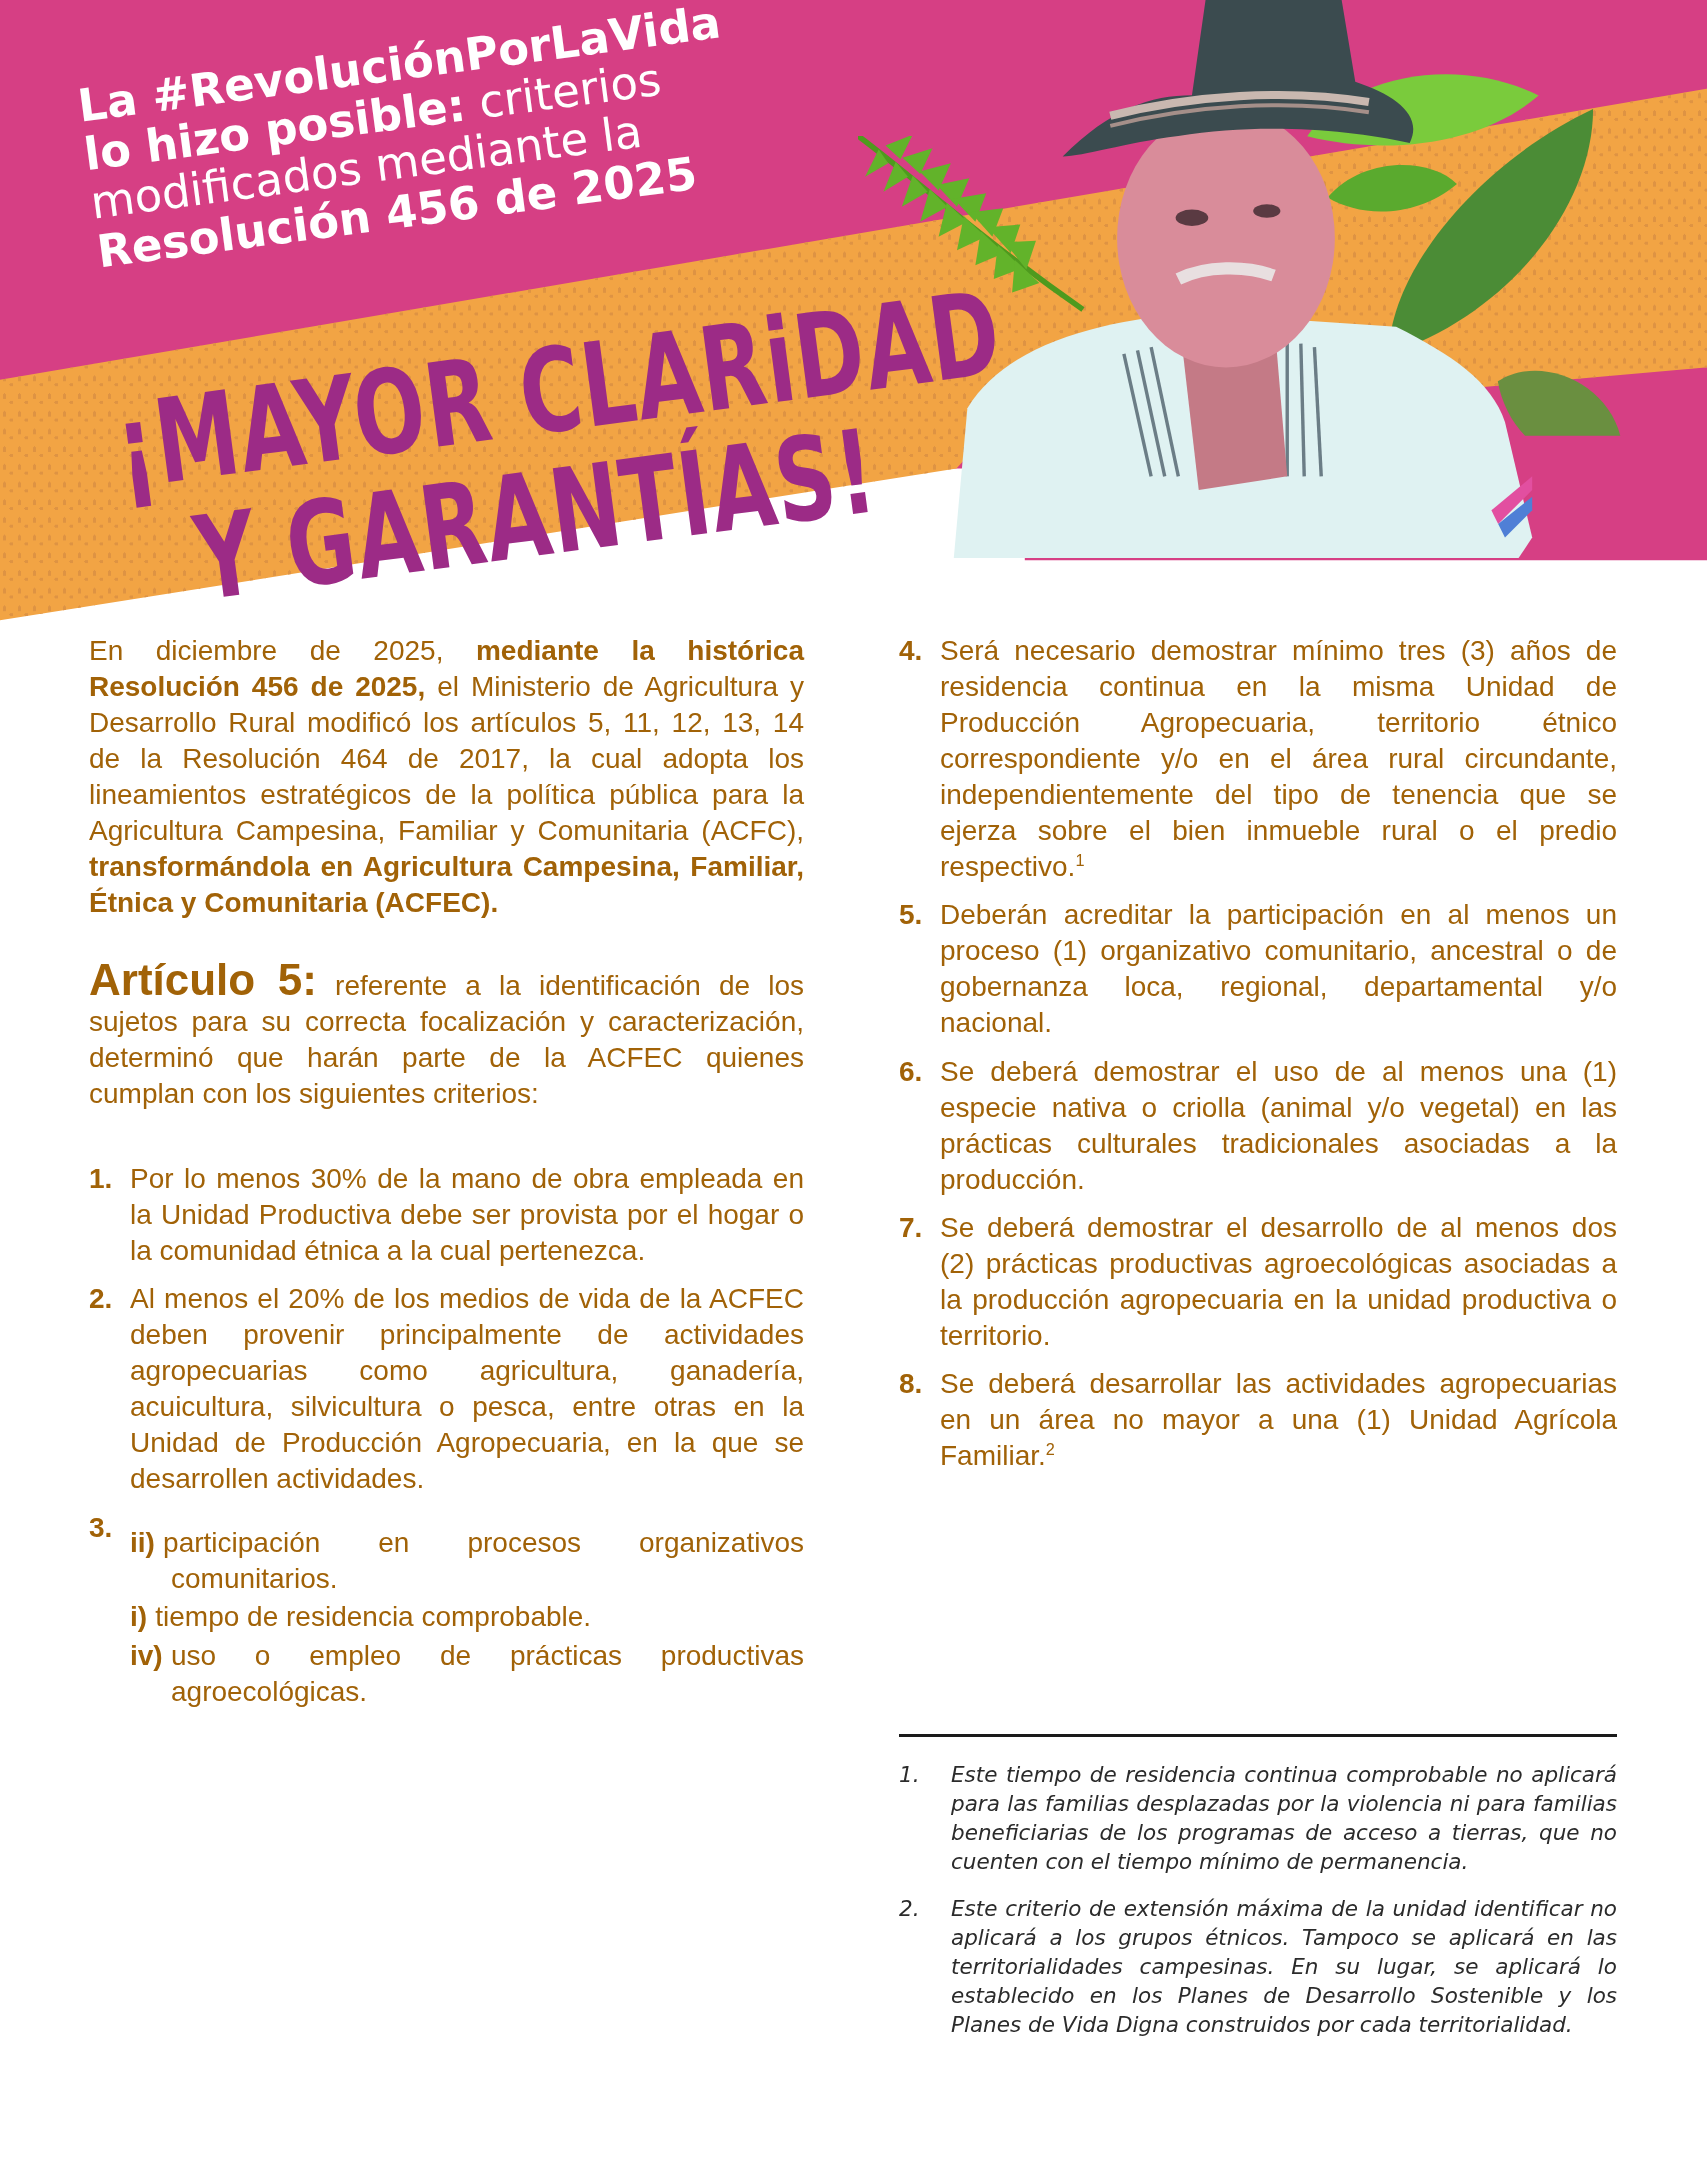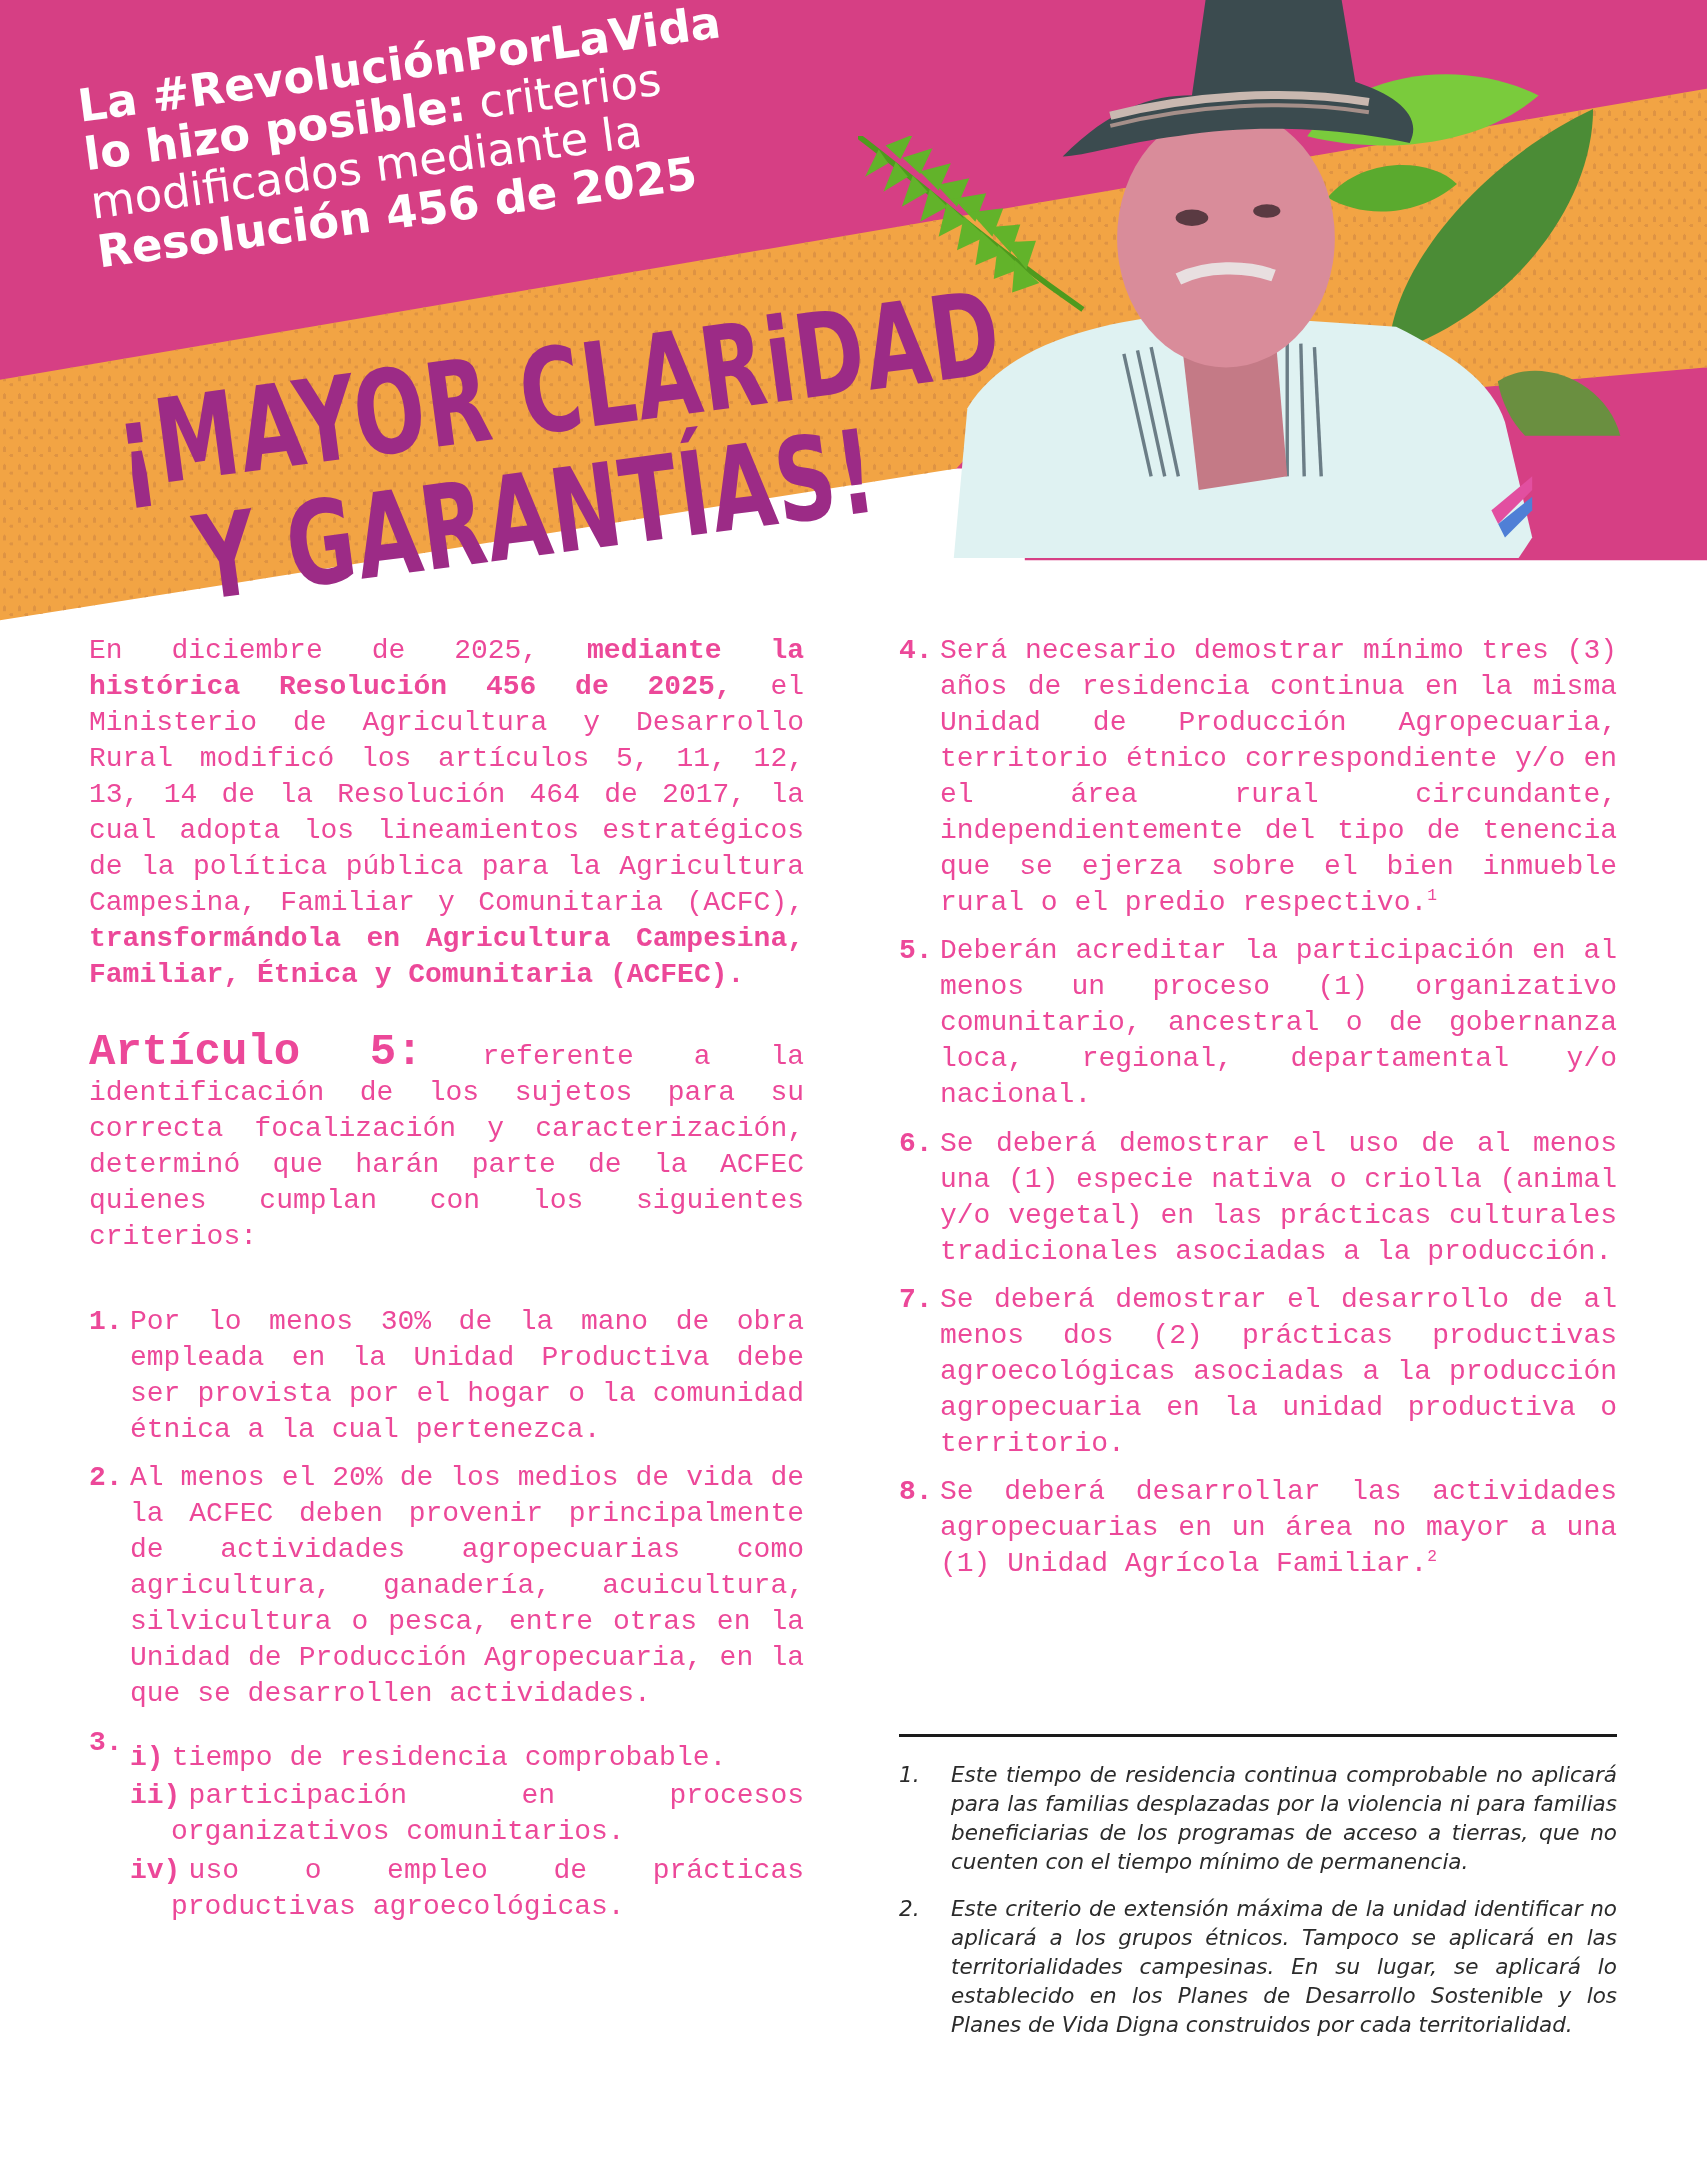--- a/index.html
+++ b/index.html
@@ -33,21 +33,21 @@
     color: #9c2b86; font-family: "DejaVu Sans", sans-serif; font-weight: bold;
     font-size: 116px; line-height: 121px; letter-spacing: 1.4px;
     transform-box: border-box;
   }
   .slogan .line { display: block; white-space: nowrap; transform: scaleX(0.72); transform-origin: left center; }
   .slogan .line2 { padding-left: 89px; }
   .fern { position: absolute; left: 858px; top: 136px; width: 232px; height: 177px; }
   .leaves { position: absolute; left: 1103px; top: 0; width: 599px; height: 436px; }
   .man { position: absolute; left: 906px; top: 0; width: 708px; height: 558px; }
   
-  .col { position: absolute; font-family: Liberation Mono, monospace; font-size: 28px; line-height: 36px; color: #ec4899; }
+  .col { position: absolute; font-family: Liberation Sans, sans-serif; font-size: 28px; line-height: 36px; color: #a16207; }
   .col-left { left: 89px; top: 633px; width: 715px; }
   .col-right { left: 899px; top: 633px; width: 718px; }
   p, .item-text { margin: 0; text-align: justify; }
   .intro { margin-bottom: 41px; }
   .intro b { font-weight: bold; }
   .article { margin-bottom: 49px; }
   .article-title { font-weight: bold; font-size: 44px; }
   .list { list-style: none; margin: 0; padding: 0; }
   .item { display: flex; margin-bottom: 12.3px; }
   .item-num { font-weight: bold; width: 41px; flex: none; }
@@ -160,22 +160,22 @@
       <p class="item-text">Por lo menos 30% de la mano de obra empleada en la Unidad Productiva debe ser provista por el hogar o la comunidad étnica a la cual pertenezca.</p>
     </li>
     <li class="item">
       <span class="item-num">2.</span>
       <p class="item-text">Al menos el 20% de los medios de vida de la ACFEC deben provenir principalmente de actividades agropecuarias como agricultura, ganadería, acuicultura, silvicultura o pesca, entre otras en la Unidad de Producción Agropecuaria, en la que se desarrollen actividades.</p>
     </li>
     <li class="item">
       <span class="item-num">3.</span>
       <div class="item-text">
         <ul class="sub-list">
+          <li class="sub-item"><span class="roman">ii)</span><span>participación en procesos organizativos comunitarios.</span></li>
           <li class="sub-item"><span class="roman">i)</span><span>tiempo de residencia comprobable.</span></li>
-          <li class="sub-item"><span class="roman">ii)</span><span>participación en procesos organizativos comunitarios.</span></li>
           <li class="sub-item"><span class="roman">iv)</span><span>uso o empleo de prácticas productivas agroecológicas.</span></li>
         </ul>
       </div>
     </li>
   </ol>
 </section>
 
 <section class="col col-right">
   <ol class="list">
     <li class="item">

